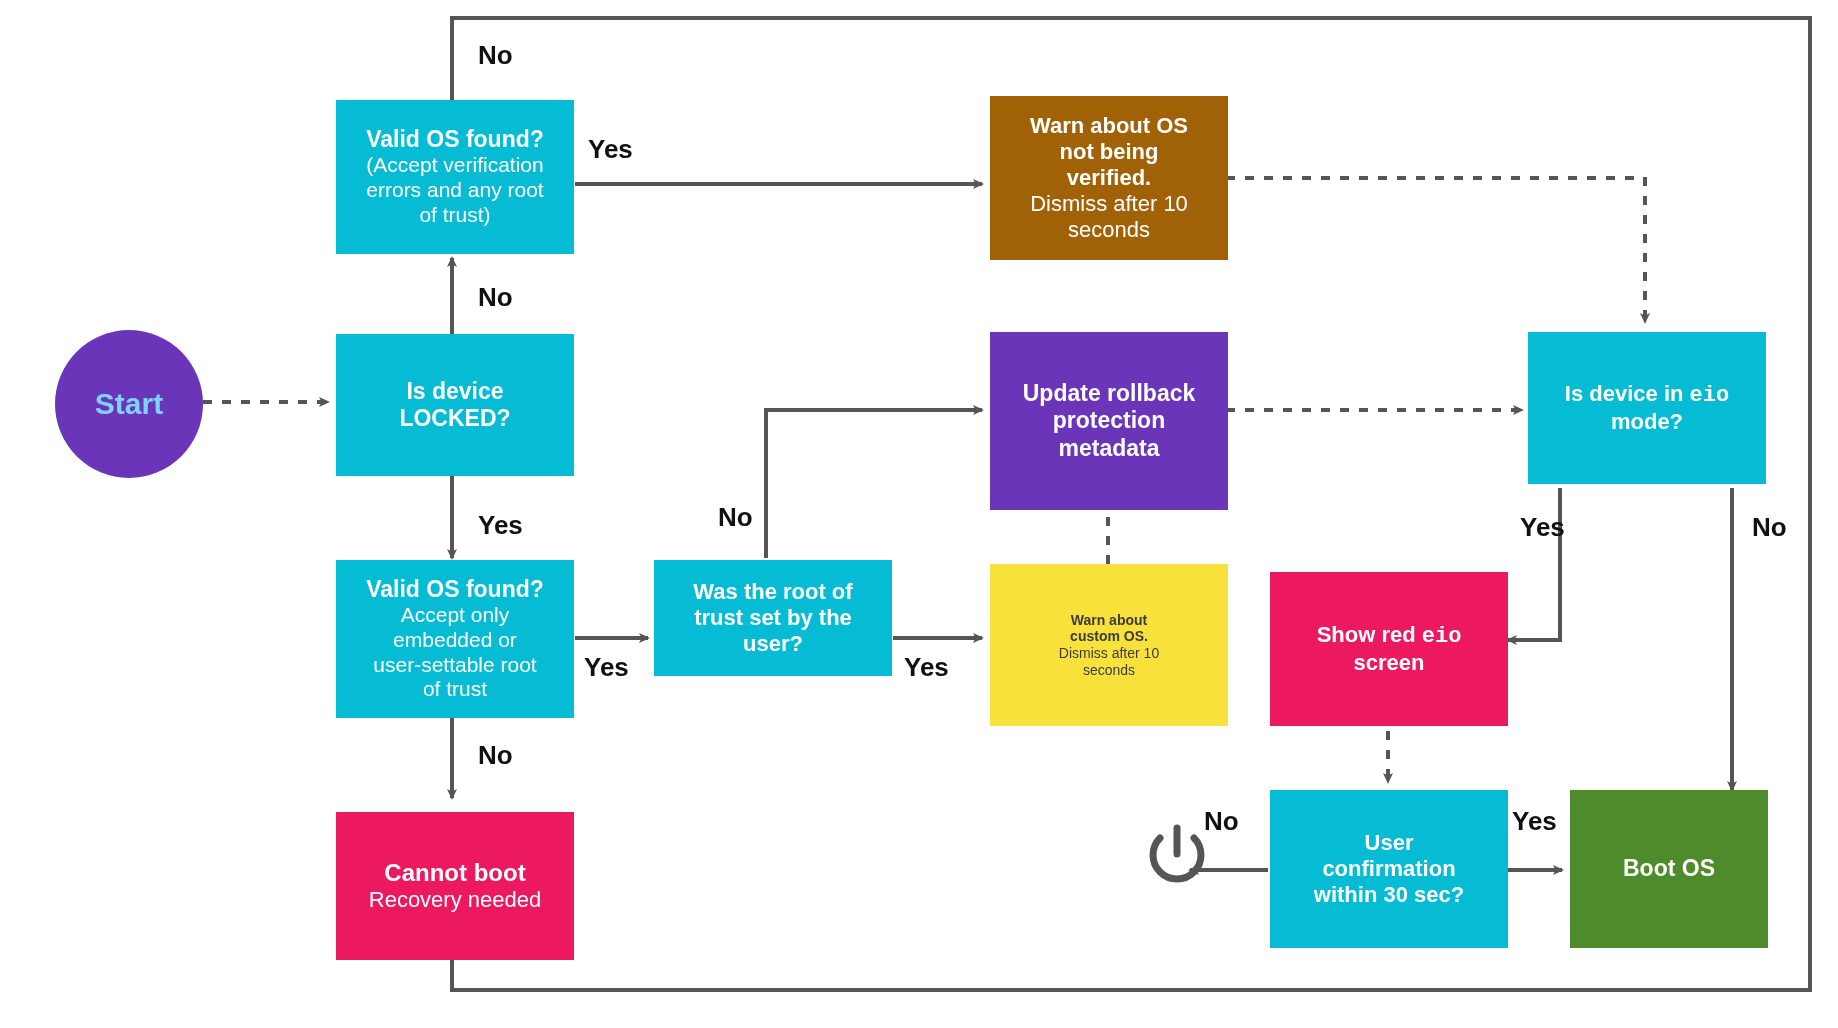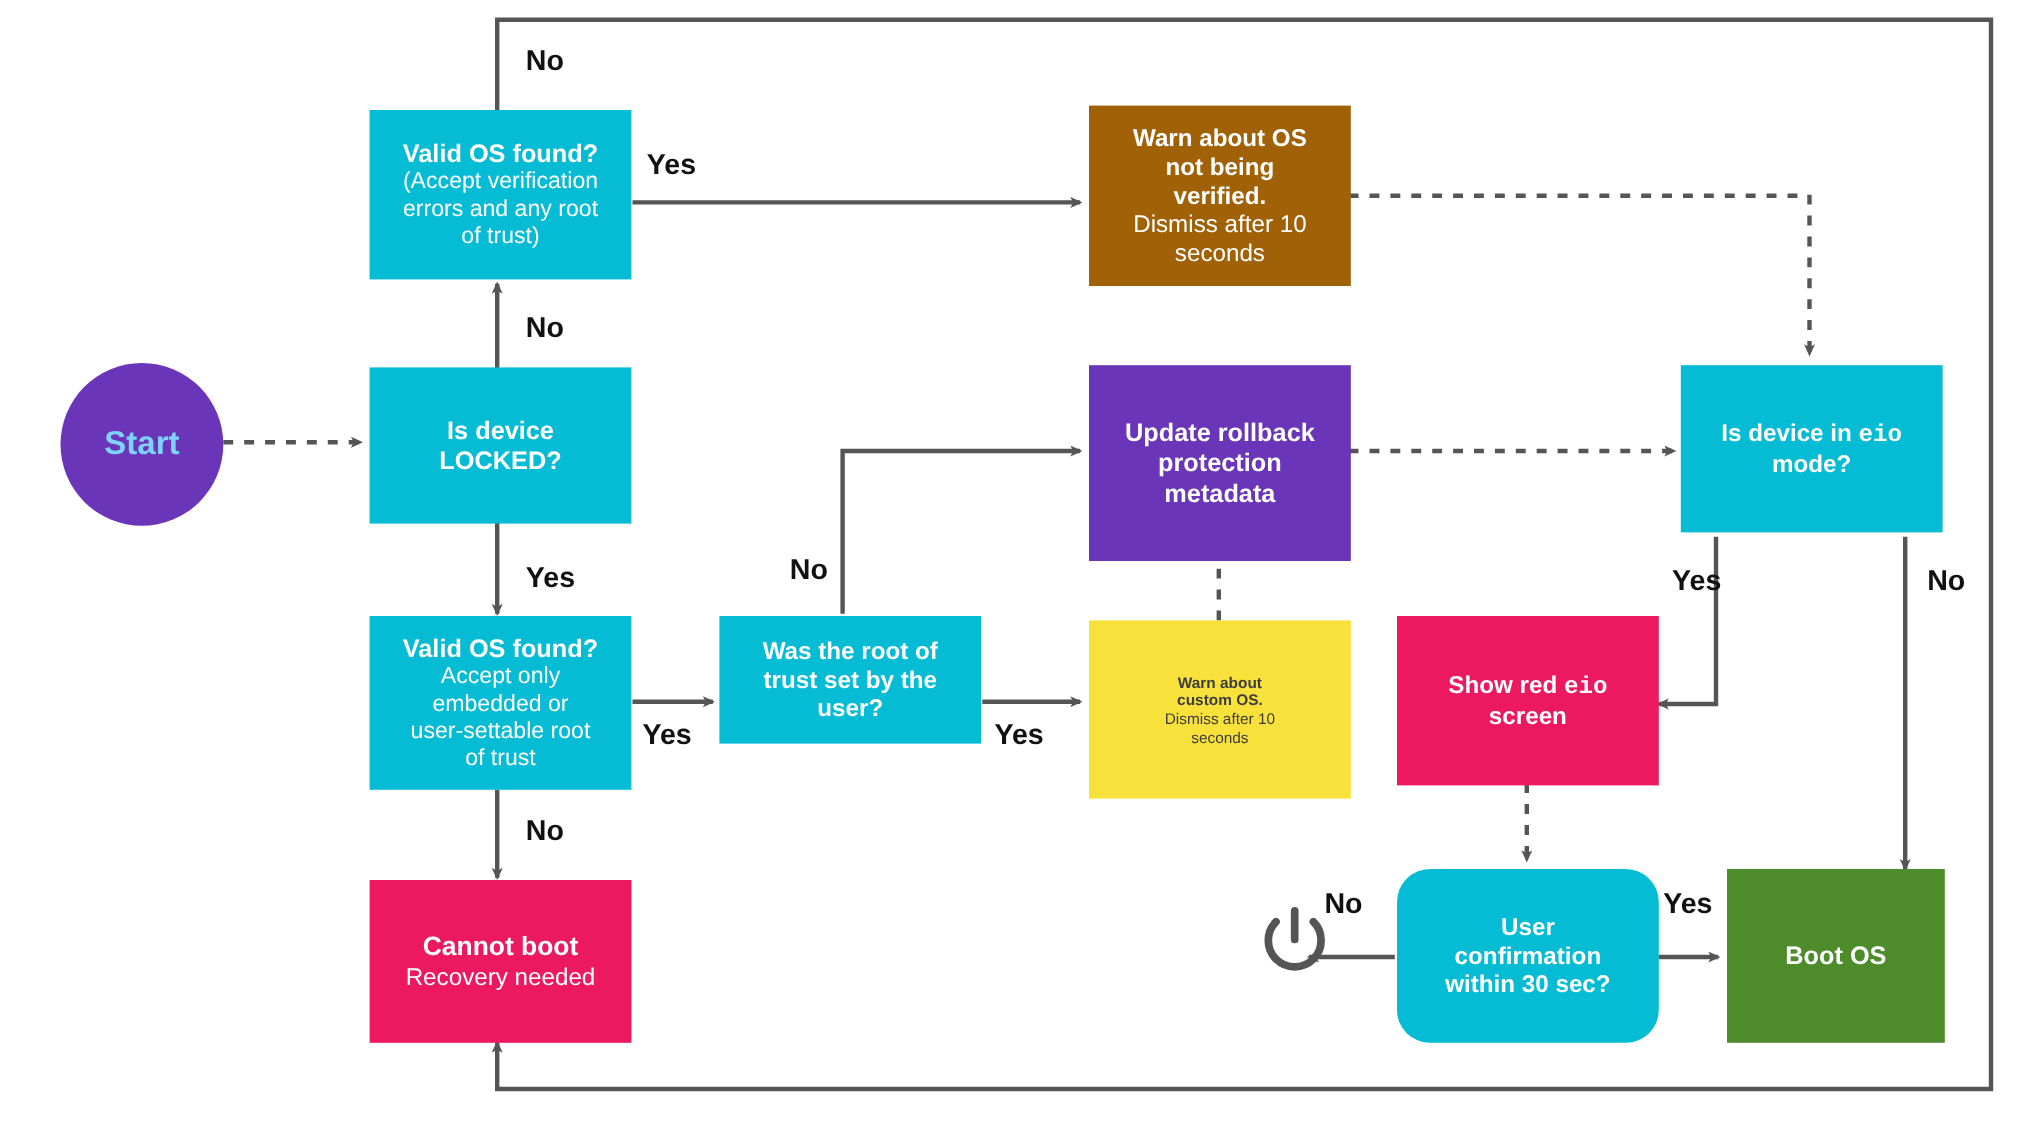--- a/index.html
+++ b/index.html
@@ -11,21 +11,21 @@
   .node{position:absolute;box-sizing:border-box;display:flex;flex-direction:column;
         align-items:center;justify-content:center;text-align:center;line-height:1.18;}
   .node .ttl{font-weight:bold;}
   .node .sub{font-weight:normal;}
   .mono{font-family:"Liberation Mono","DejaVu Sans Mono",monospace;font-weight:inherit;}
 
   .n-cyan{background:#06BCD4;color:#ffffff;}
   .n-orange{background:#a16207;color:#ffffff;}
   .n-purple{background:#6A35B8;color:#ffffff;}
   .n-yellow{background:#F9E13C;color:#3c3c3c;}
-  .n-pink{background:#EC1860;color:#ffffff;}
+  .n-pink{background:#EC1860;color:#ffffff;margin-top:12px;}
   .n-green{background:#4E8B2B;color:#ffffff;}
   .n-start{background:#6A35B8;color:#7dd3fc;border-radius:50%;}
 
   .elabel{position:absolute;color:#111111;font-weight:bold;font-size:26px;
           white-space:nowrap;}
 
   .pwr{position:absolute;}
 </style>
 </head>
 <body>
@@ -138,21 +138,21 @@
   <div class="node n-cyan" style="left:1528px;top:332px;width:238px;height:152px;font-size:22px;font-weight:bold;">
     <span><span>Is device in </span><span class="mono">eio</span></span>
     <span>mode?</span>
   </div>
 
   <div class="node n-pink" style="left:1270px;top:560px;width:238px;height:154px;font-size:22px;font-weight:bold;">
     <span><span>Show red </span><span class="mono">eio</span></span>
     <span>screen</span>
   </div>
 
-  <div class="node n-cyan" style="left:1270px;top:790px;width:238px;height:158px;font-size:22px;font-weight:bold;border-radius:30px;">
+  <div class="node n-cyan" style="left:1270px;top:790px;width:238px;height:158px;font-size:22px;font-weight:bold;">
     <span>User</span>
     <span>confirmation</span>
     <span>within 30 sec?</span>
   </div>
 
   <div class="node n-green" style="left:1570px;top:790px;width:198px;height:158px;font-size:23px;font-weight:bold;">
     <span>Boot OS</span>
   </div>
 
   <svg class="pwr" style="left:1140px;top:820px;" width="74" height="74" viewBox="0 0 74 74" xmlns="http://www.w3.org/2000/svg">

